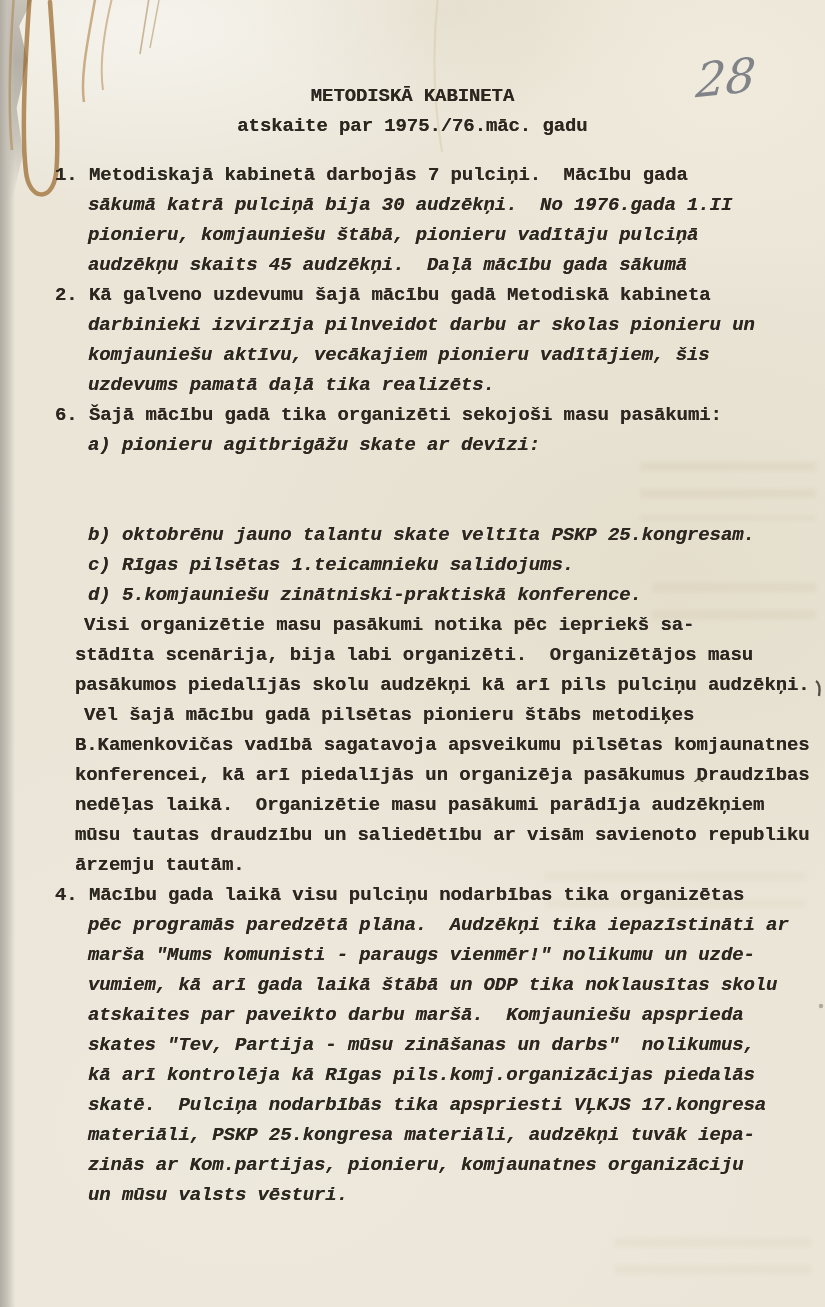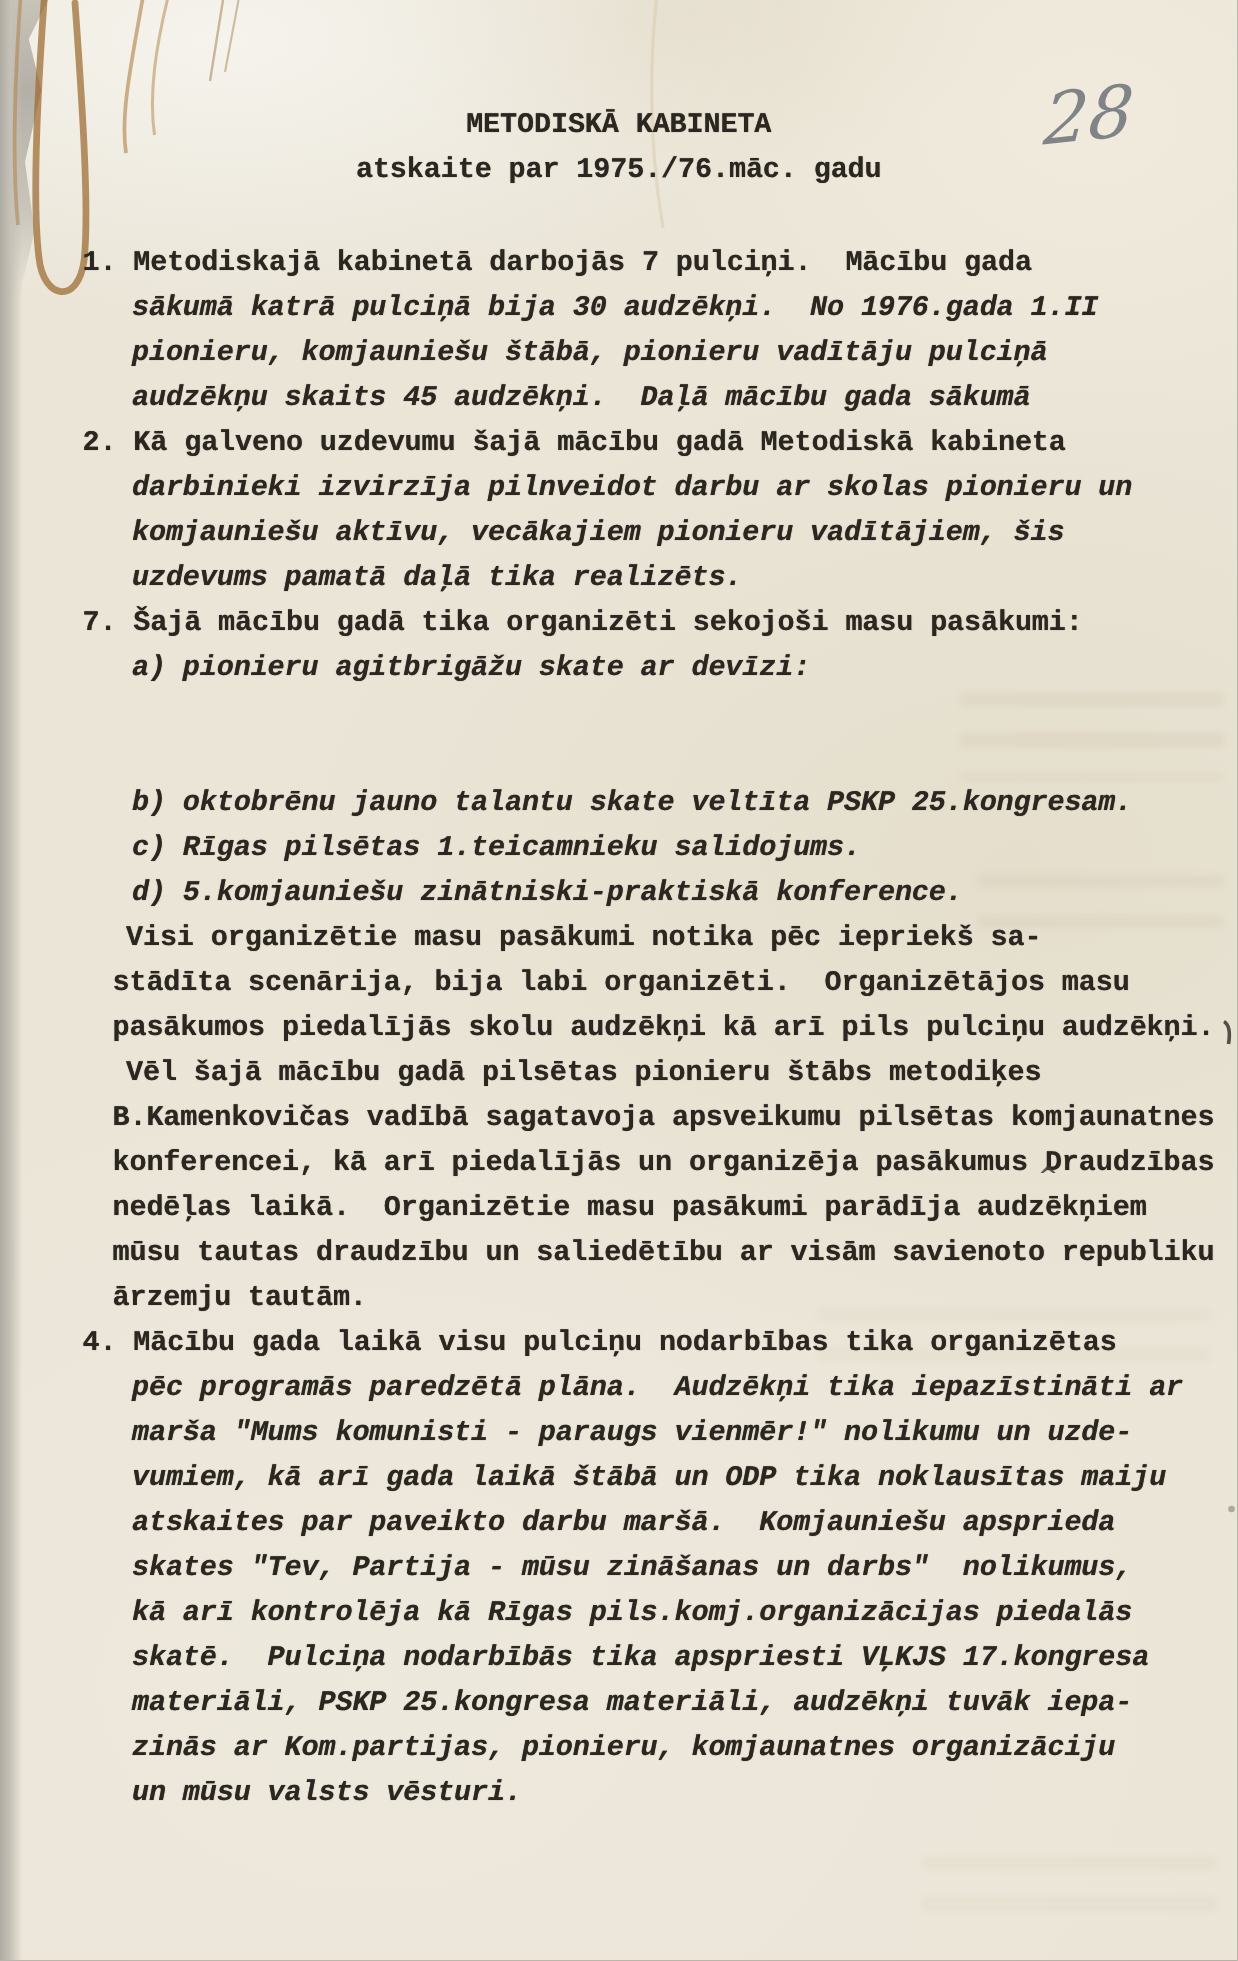--- a/index.html
+++ b/index.html
@@ -22,21 +22,21 @@
   .scan-edge{
     position:absolute;left:0;top:0;bottom:0;width:15px;
     background:linear-gradient(90deg,#b0aca3 0%,#c5c1b6 45%,rgba(220,215,202,0) 100%);
   }
   .torn-corner{
     position:absolute;left:0;top:0;width:32px;height:200px;
     background:linear-gradient(180deg,#c7c3b9,#b4b0a7 30%,#c9c5ba 70%,rgba(200,196,186,0));
     clip-path:polygon(0 0,100% 0,60% 13%,86% 30%,52% 54%,72% 77%,38% 100%,0 100%);
   }
   
-  .header{position:absolute;top:68px;left:0;right:0;text-align:center;}
+  .header{position:absolute;top:81px;left:0;right:0;text-align:center;}
   .header .hline{
     height:30px;line-height:30px;font-size:19px;font-weight:700;
     letter-spacing:-0.1px;white-space:pre;
     text-shadow:0 0 .6px rgba(40,33,25,.75);
   }
   
   .body{position:absolute;top:160px;left:0;right:0;}
   .line{
     height:30px;line-height:30px;font-size:19px;font-weight:700;
     letter-spacing:-0.1px;white-space:pre;
@@ -109,39 +109,39 @@
 
   <div class="body">
       <div class="line k-num">1. Metodiskajā kabinetā darbojās 7 pulciņi.  Mācību gada</div>
       <div class="line k-hang">sākumā katrā pulciņā bija 30 audzēkņi.  No 1976.gada 1.II</div>
       <div class="line k-hang">pionieru, komjauniešu štābā, pionieru vadītāju pulciņā</div>
       <div class="line k-hang">audzēkņu skaits 45 audzēkņi.  Daļā mācību gada sākumā</div>
       <div class="line k-num">2. Kā galveno uzdevumu šajā mācību gadā Metodiskā kabineta</div>
       <div class="line k-hang">darbinieki izvirzīja pilnveidot darbu ar skolas pionieru un</div>
       <div class="line k-hang">komjauniešu aktīvu, vecākajiem pionieru vadītājiem, šis</div>
       <div class="line k-hang">uzdevums pamatā daļā tika realizēts.</div>
-      <div class="line k-num">7. Šajā mācību gadā tika organizēti sekojoši masu pasākumi:</div>
+      <div class="line k-num">6. Šajā mācību gadā tika organizēti sekojoši masu pasākumi:</div>
       <div class="line k-hang">a) pionieru agitbrigāžu skate ar devīzi:</div>
       <div class="line k-gap"></div>
       <div class="line k-hang">b) oktobrēnu jauno talantu skate veltīta PSKP 25.kongresam.</div>
       <div class="line k-hang">c) Rīgas pilsētas 1.teicamnieku salidojums.</div>
       <div class="line k-hang">d) 5.komjauniešu zinātniski-praktiskā konference.</div>
       <div class="line k-pind">Visi organizētie masu pasākumi notika pēc iepriekš sa-</div>
       <div class="line k-flush">stādīta scenārija, bija labi organizēti.  Organizētājos masu</div>
       <div class="line k-flush">pasākumos piedalījās skolu audzēkņi kā arī pils pulciņu audzēkņi.</div>
       <div class="line k-pind">Vēl šajā mācību gadā pilsētas pionieru štābs metodiķes</div>
       <div class="line k-flush">B.Kamenkovičas vadībā sagatavoja apsveikumu pilsētas komjaunatnes</div>
       <div class="line k-flush">konferencei, kā arī piedalījās un organizēja pasākumus Draudzības</div>
       <div class="line k-flush">nedēļas laikā.  Organizētie masu pasākumi parādīja audzēkņiem</div>
       <div class="line k-flush">mūsu tautas draudzību un saliedētību ar visām savienoto republiku</div>
       <div class="line k-flush">ārzemju tautām.</div>
       <div class="line k-num">4. Mācību gada laikā visu pulciņu nodarbības tika organizētas</div>
       <div class="line k-hang">pēc programās paredzētā plāna.  Audzēkņi tika iepazīstināti ar</div>
       <div class="line k-hang">marša "Mums komunisti - paraugs vienmēr!" nolikumu un uzde-</div>
-      <div class="line k-hang">vumiem, kā arī gada laikā štābā un ODP tika noklausītas maiju</div>
+      <div class="line k-hang">vumiem, kā arī gada laikā štābā un ODP tika noklausītas skolu</div>
       <div class="line k-hang">atskaites par paveikto darbu maršā.  Komjauniešu apsprieda</div>
       <div class="line k-hang">skates "Tev, Partija - mūsu zināšanas un darbs"  nolikumus,</div>
       <div class="line k-hang">kā arī kontrolēja kā Rīgas pils.komj.organizācijas piedalās</div>
       <div class="line k-hang">skatē.  Pulciņa nodarbībās tika apspriesti VĻKJS 17.kongresa</div>
       <div class="line k-hang">materiāli, PSKP 25.kongresa materiāli, audzēkņi tuvāk iepa-</div>
       <div class="line k-hang">zinās ar Kom.partijas, pionieru, komjaunatnes organizāciju</div>
       <div class="line k-hang">un mūsu valsts vēsturi.</div>
     </div>
 
   <div class="caret-mark">^</div>

